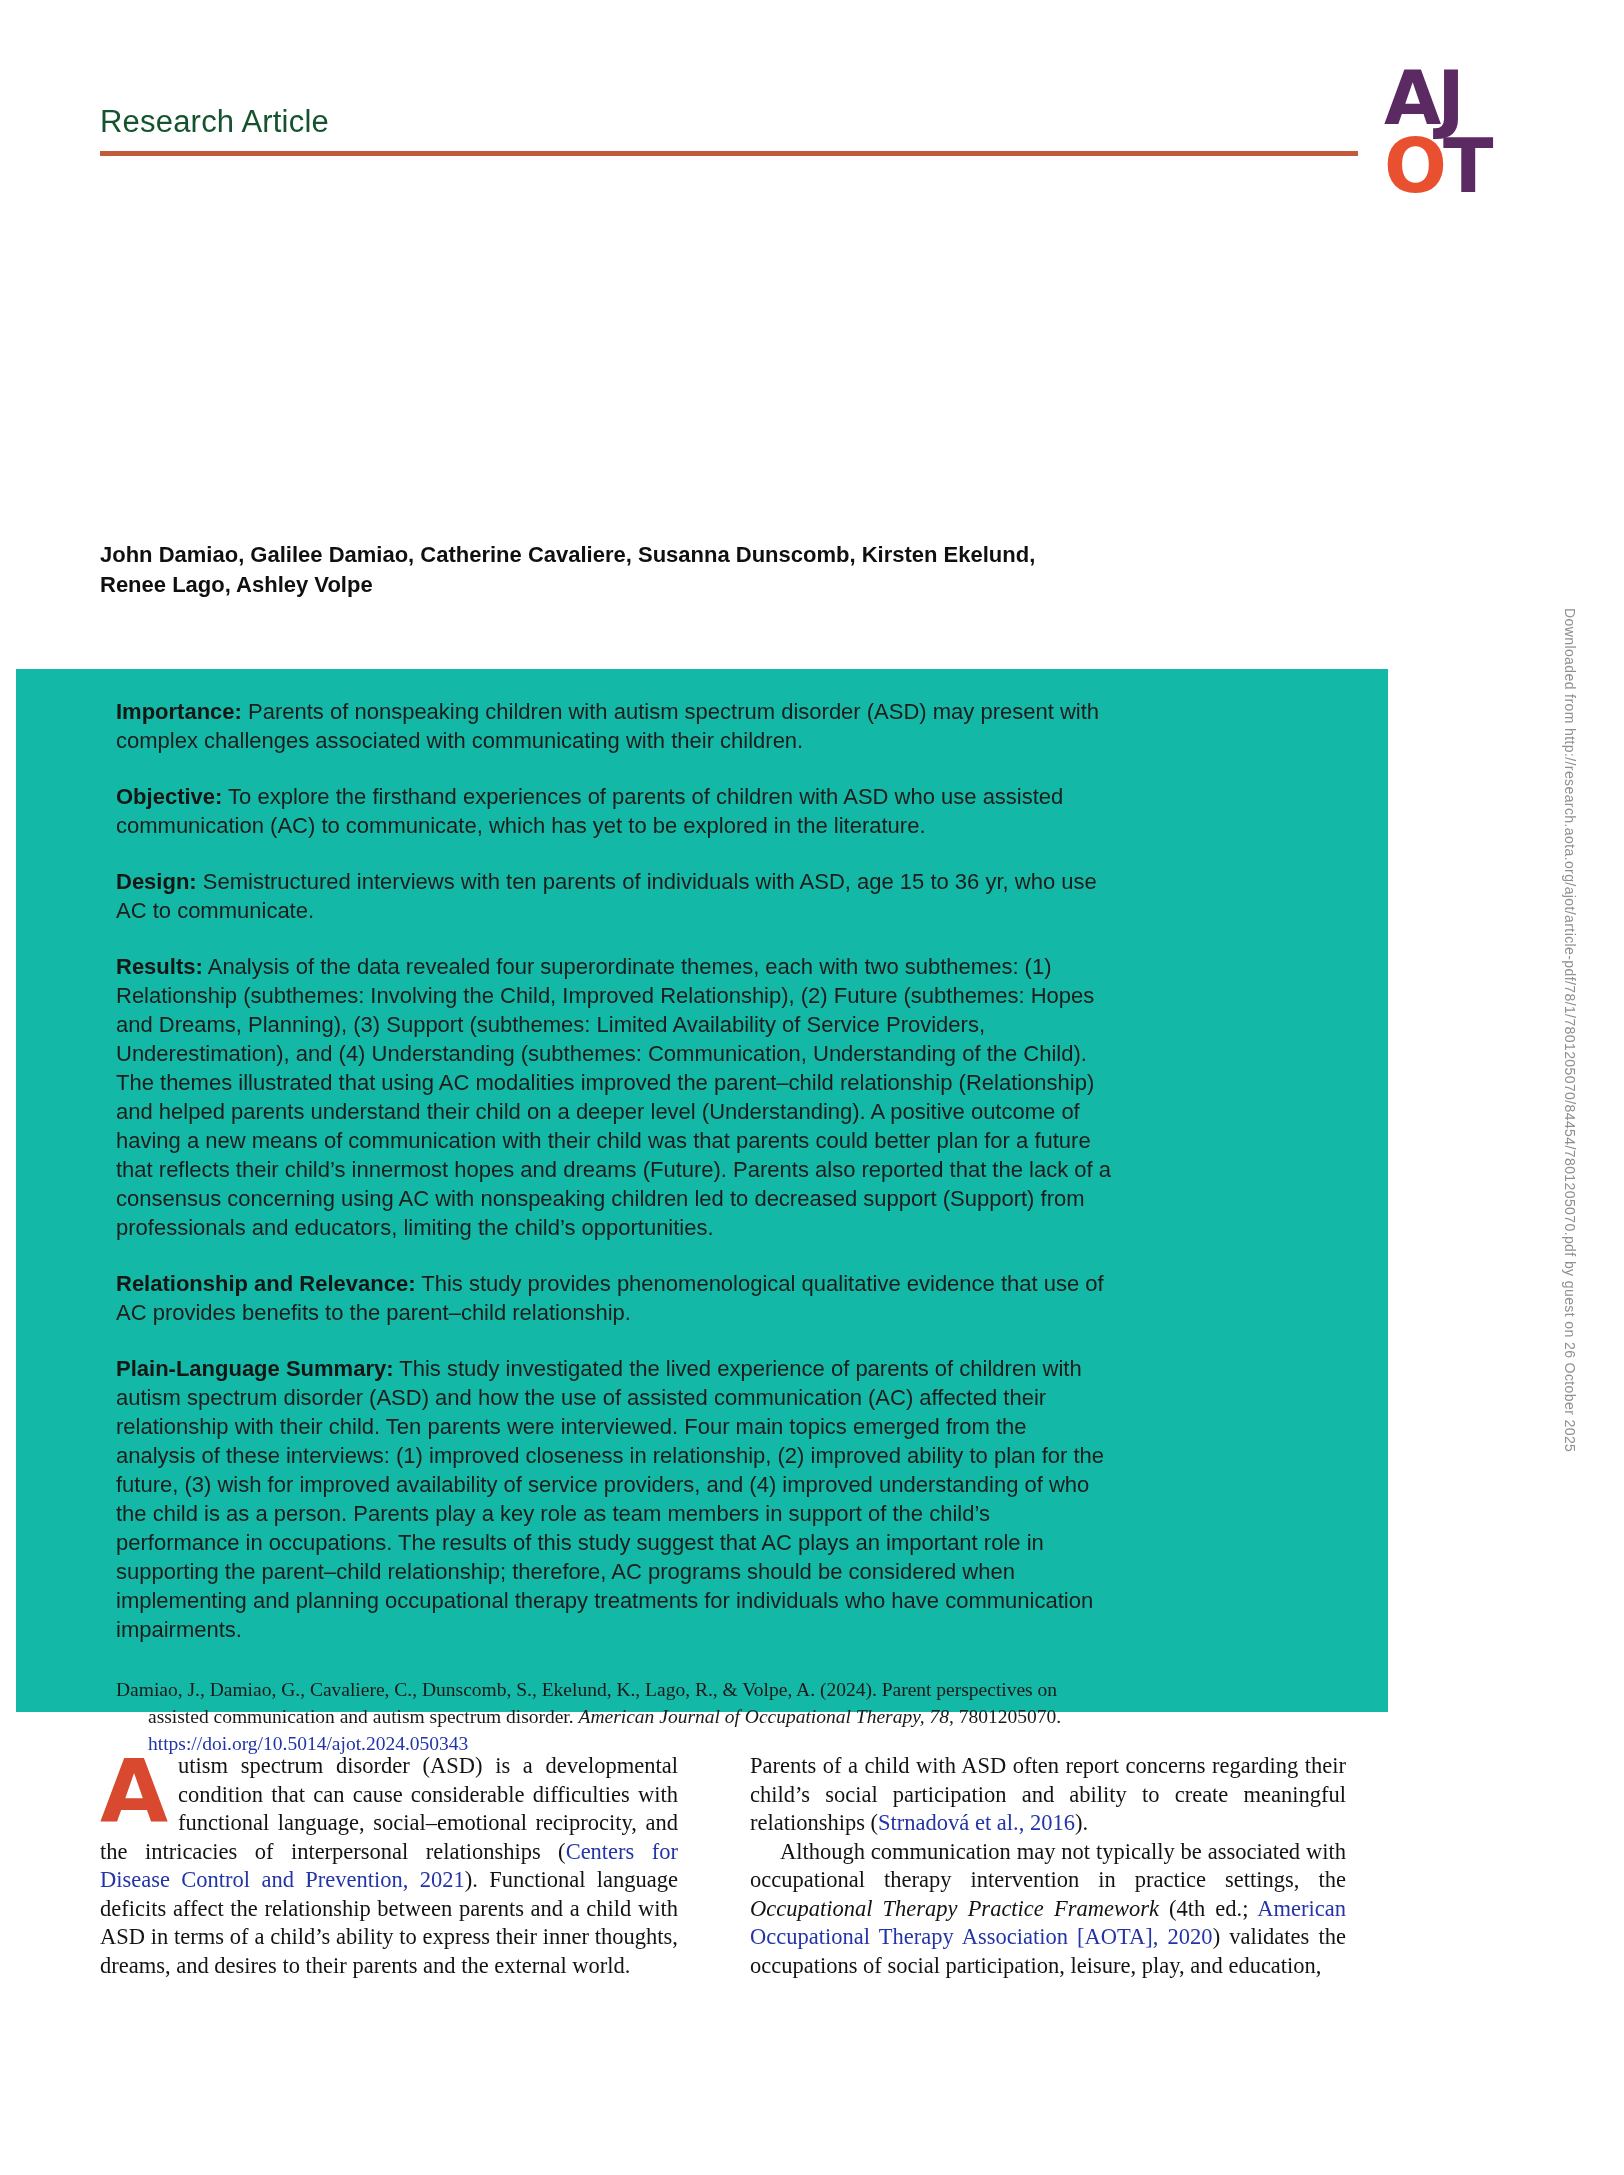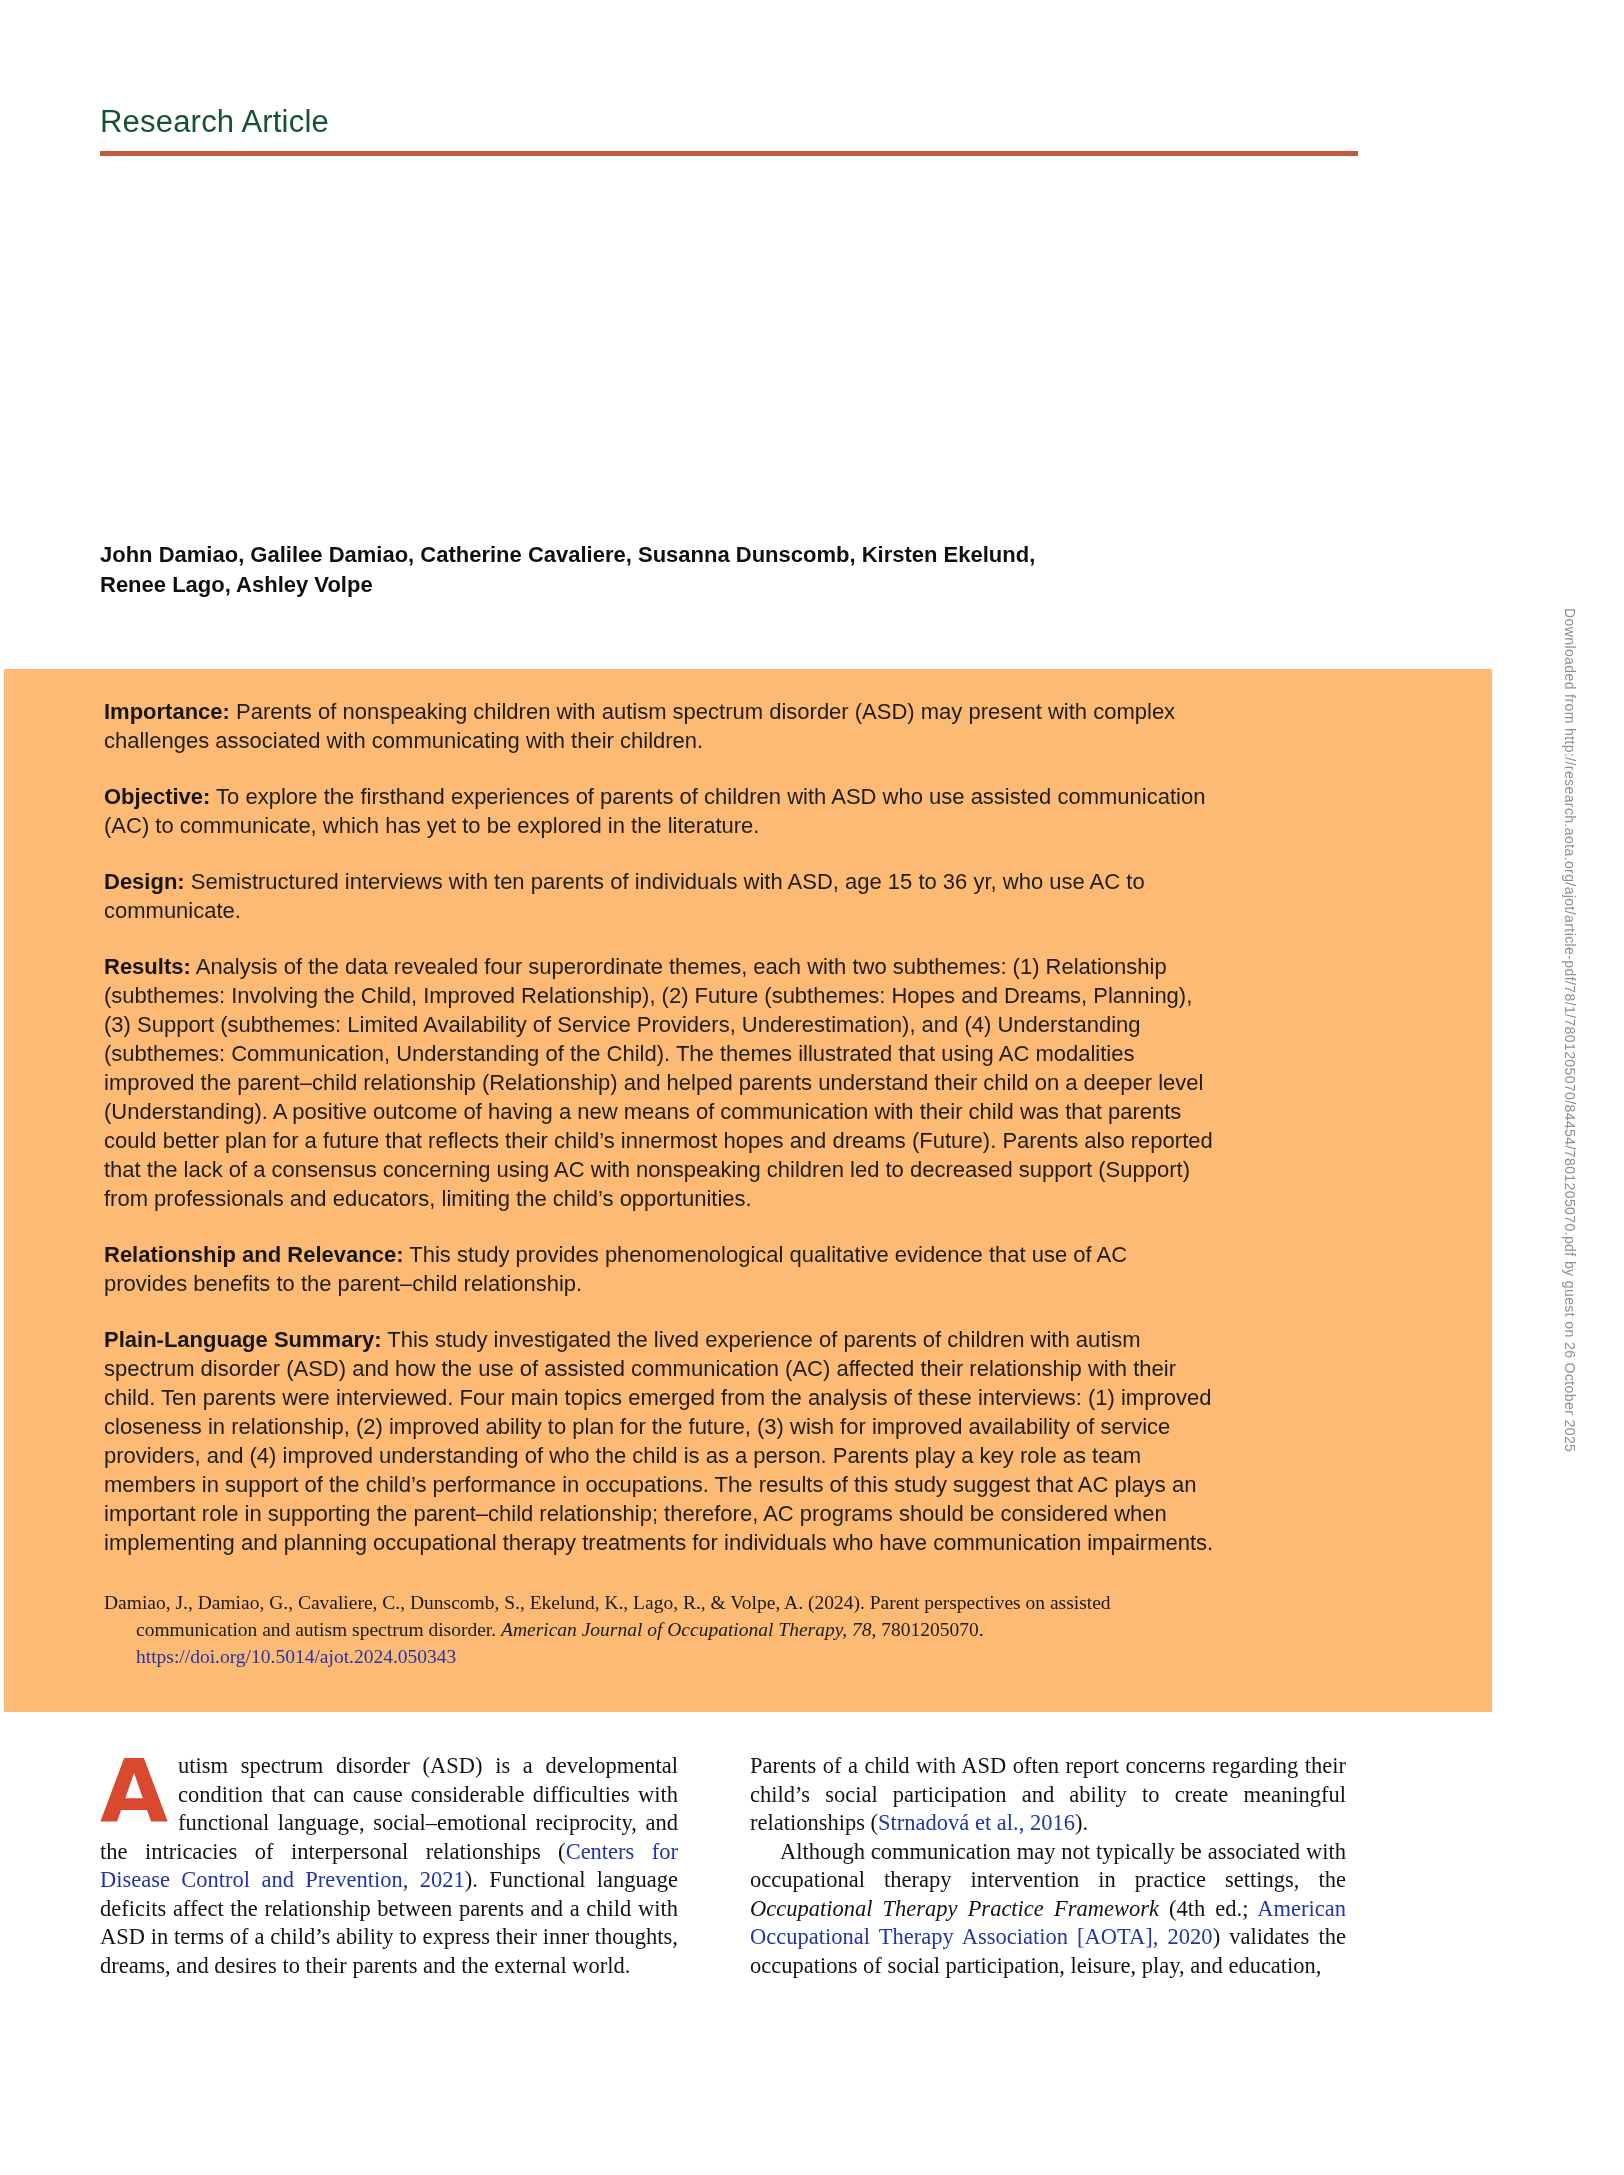--- a/index.html
+++ b/index.html
@@ -28,21 +28,21 @@
     position:absolute;left:100px;top:262px;width:1280px;
     font-size:53px;line-height:68px;font-weight:bold;color:#0f0f0f;
     letter-spacing:-.5px;white-space:pre-line;
   }
   .authors{
     position:absolute;left:100px;top:540px;width:1280px;
     font-size:22px;line-height:30px;font-weight:bold;color:#101010;white-space:pre-line;
   }
   
   .abstract{
-    position:absolute;left:4px;top:669px;width:1488px;height:1043px;background:#fdba74;
+    position:absolute;left:16px;top:669px;width:1372px;height:1043px;background:#14b8a6;
     box-sizing:border-box;padding:28px 276px 0 100px;
   }
   .abs-p{
     margin:0 0 27px 0;font-size:22px;line-height:29px;color:#1d1d1b;
   }
   .abs-label{font-weight:bold;color:#161614;}
   .citation{
     margin:32px 0 0 0;font-family:"Liberation Serif",serif;
     font-size:19.5px;line-height:27px;color:#1a1a1a;
     padding-left:32px;text-indent:-32px;max-width:1260px;
@@ -82,20 +82,24 @@
     font-size:14px;letter-spacing:.4px;color:#8f8f8f;white-space:nowrap;
   }
 </style>
 </head>
 <body>
 
 <div class="page">
 
   <div class="kicker">Research Article</div>
   <div class="rule"></div>
+  <div class="logo">
+    <div class="logo-row"><span class="lg purple">A</span><span class="lg purple">J</span></div>
+    <div class="logo-row row2"><span class="lg orange">O</span><span class="lg purple">T</span></div>
+  </div>
 
   <div class="authors">John Damiao, Galilee Damiao, Catherine Cavaliere, Susanna Dunscomb, Kirsten Ekelund,
 Renee Lago, Ashley Volpe</div>
 
   <div class="abstract">
     <div>
 
         <p class="abs-p"><span class="abs-label">Importance:</span> <span>Parents of nonspeaking children with autism spectrum disorder (ASD) may present with complex challenges associated with communicating with their children.</span></p>
 
         <p class="abs-p"><span class="abs-label">Objective:</span> <span>To explore the firsthand experiences of parents of children with ASD who use assisted communication (AC) to communicate, which has yet to be explored in the literature.</span></p>

